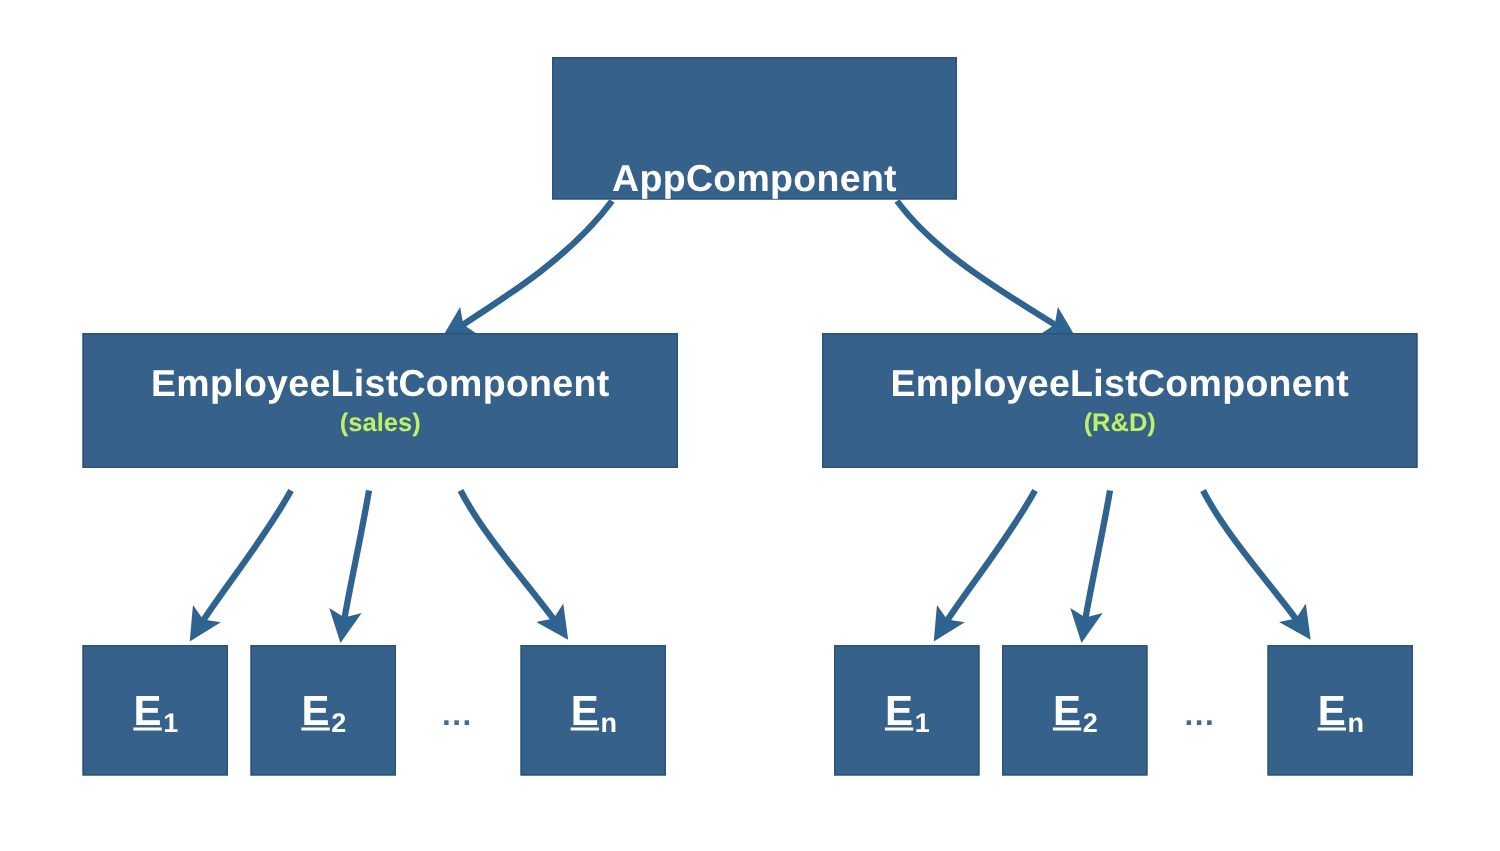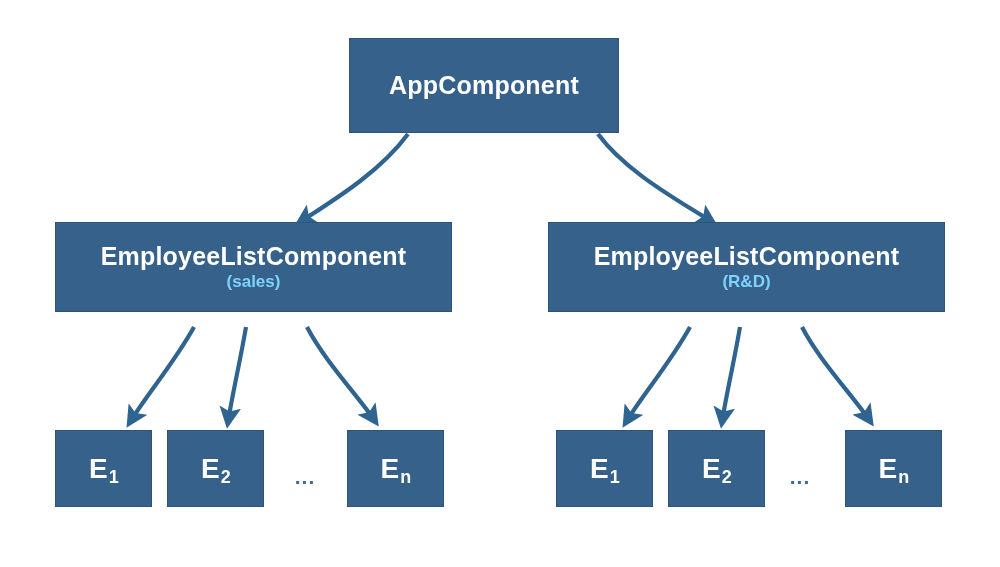--- a/index.html
+++ b/index.html
@@ -30,30 +30,31 @@
     text-align: center;
     line-height: 1.05;
   }
   .node .title {
     font-weight: bold;
     letter-spacing: 0.2px;
     white-space: nowrap;
   }
   .node .subtitle {
     font-weight: bold;
-    color: #7dd3fc;
+    color: #bef264;
     margin-top: 4px;
     white-space: nowrap;
   }
   
   #node-app {
-    left: 349px;
+    left: 368px;
     top: 38px;
     width: 270px;
     height: 95px;
+    justify-content: flex-end;
   }
   #node-app .title {
     font-size: 25px;
   }
   
   .node-mid {
     top: 222px;
     height: 90px;
   }
   .node-mid .title {
@@ -67,21 +68,22 @@
     width: 397px;
   }
   #node-list-rnd {
     left: 548px;
     width: 397px;
   }
   
   .node-leaf {
     top: 430px;
     width: 97px;
-    height: 77px;
+    height: 87px;
+    text-decoration: underline;
   }
   .node-leaf .title {
     font-size: 28px;
     font-weight: bold;
   }
   .node-leaf .title sub {
     font-size: 18px;
     vertical-align: baseline;
     position: relative;
     top: 5px;

